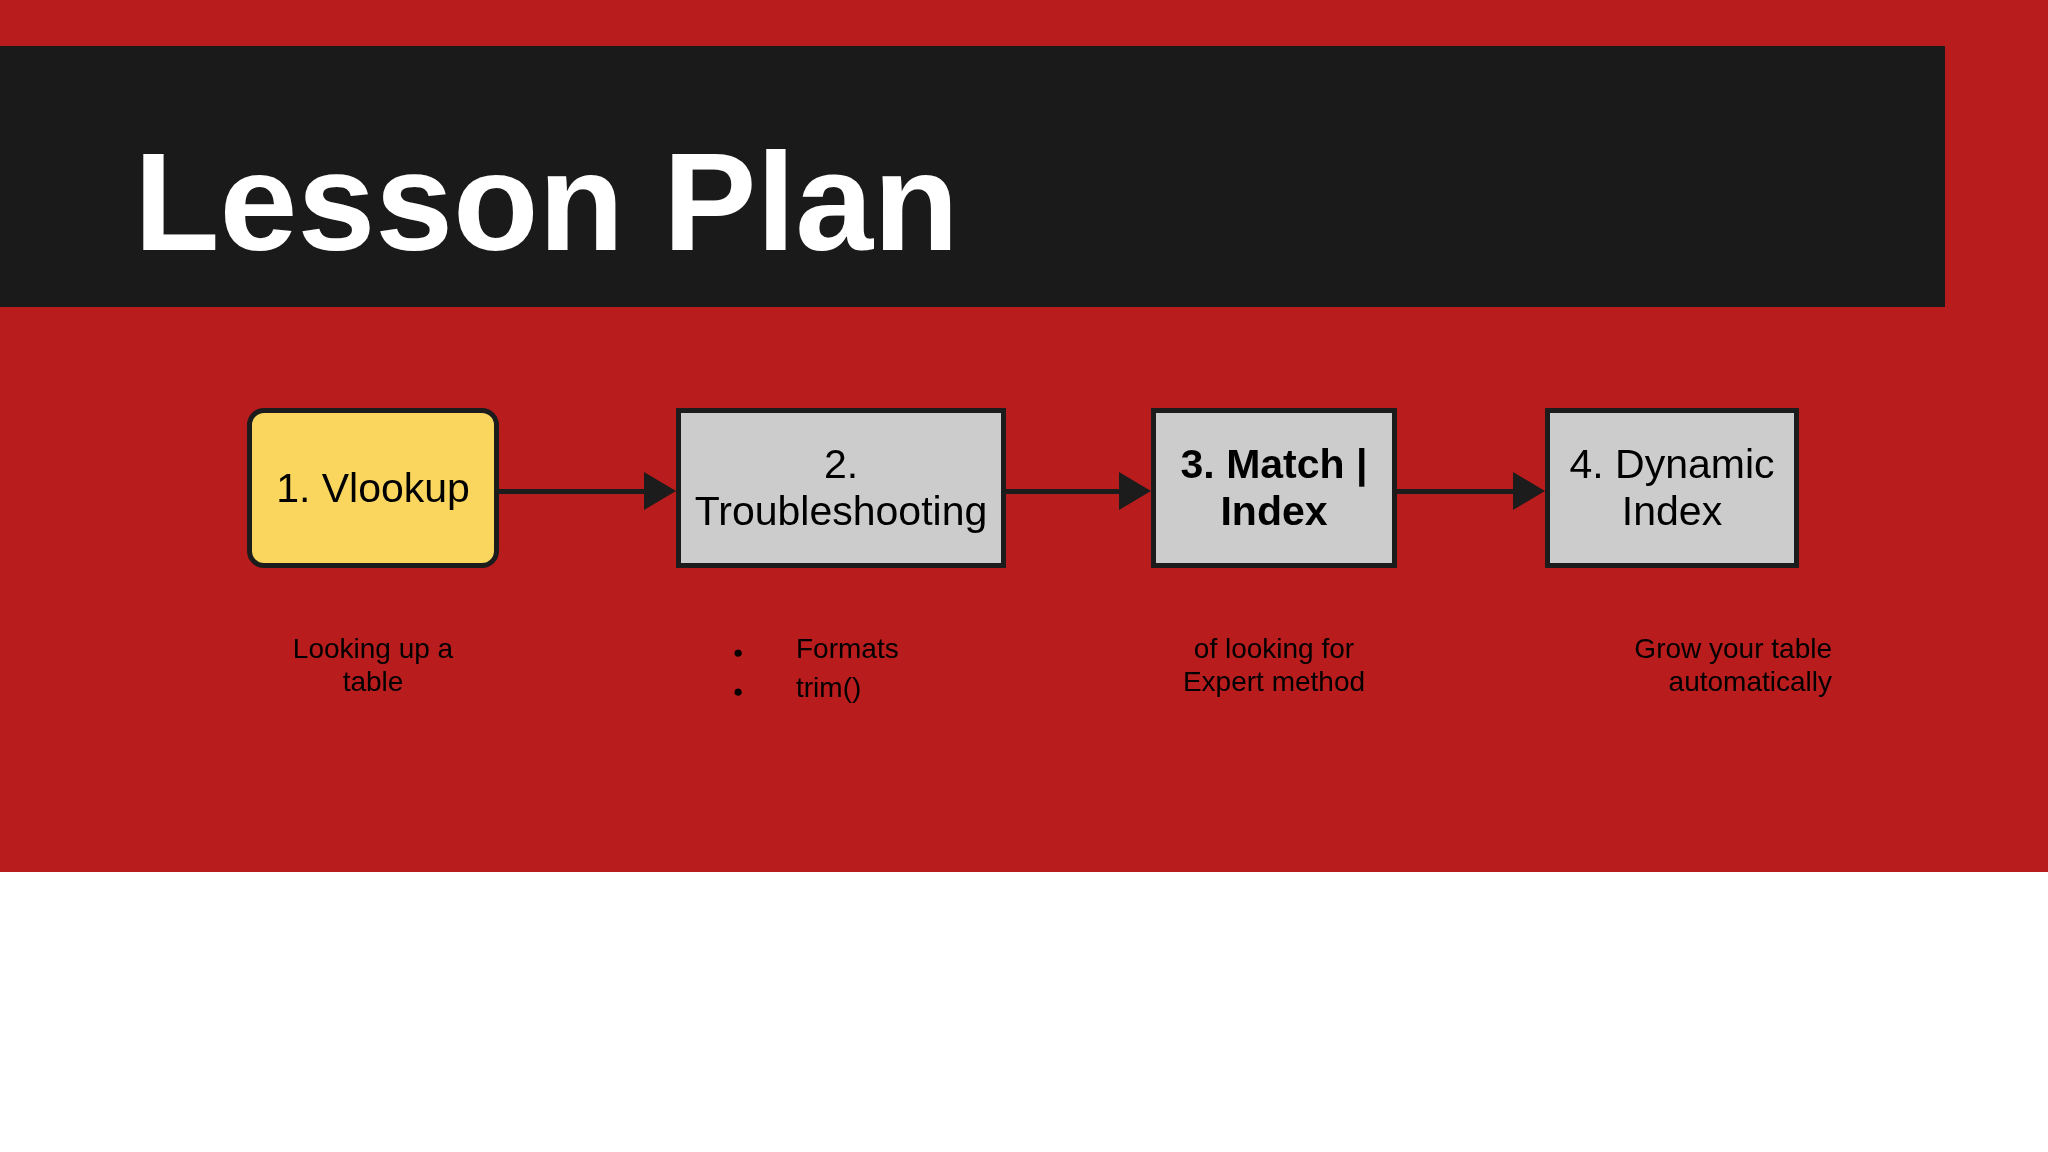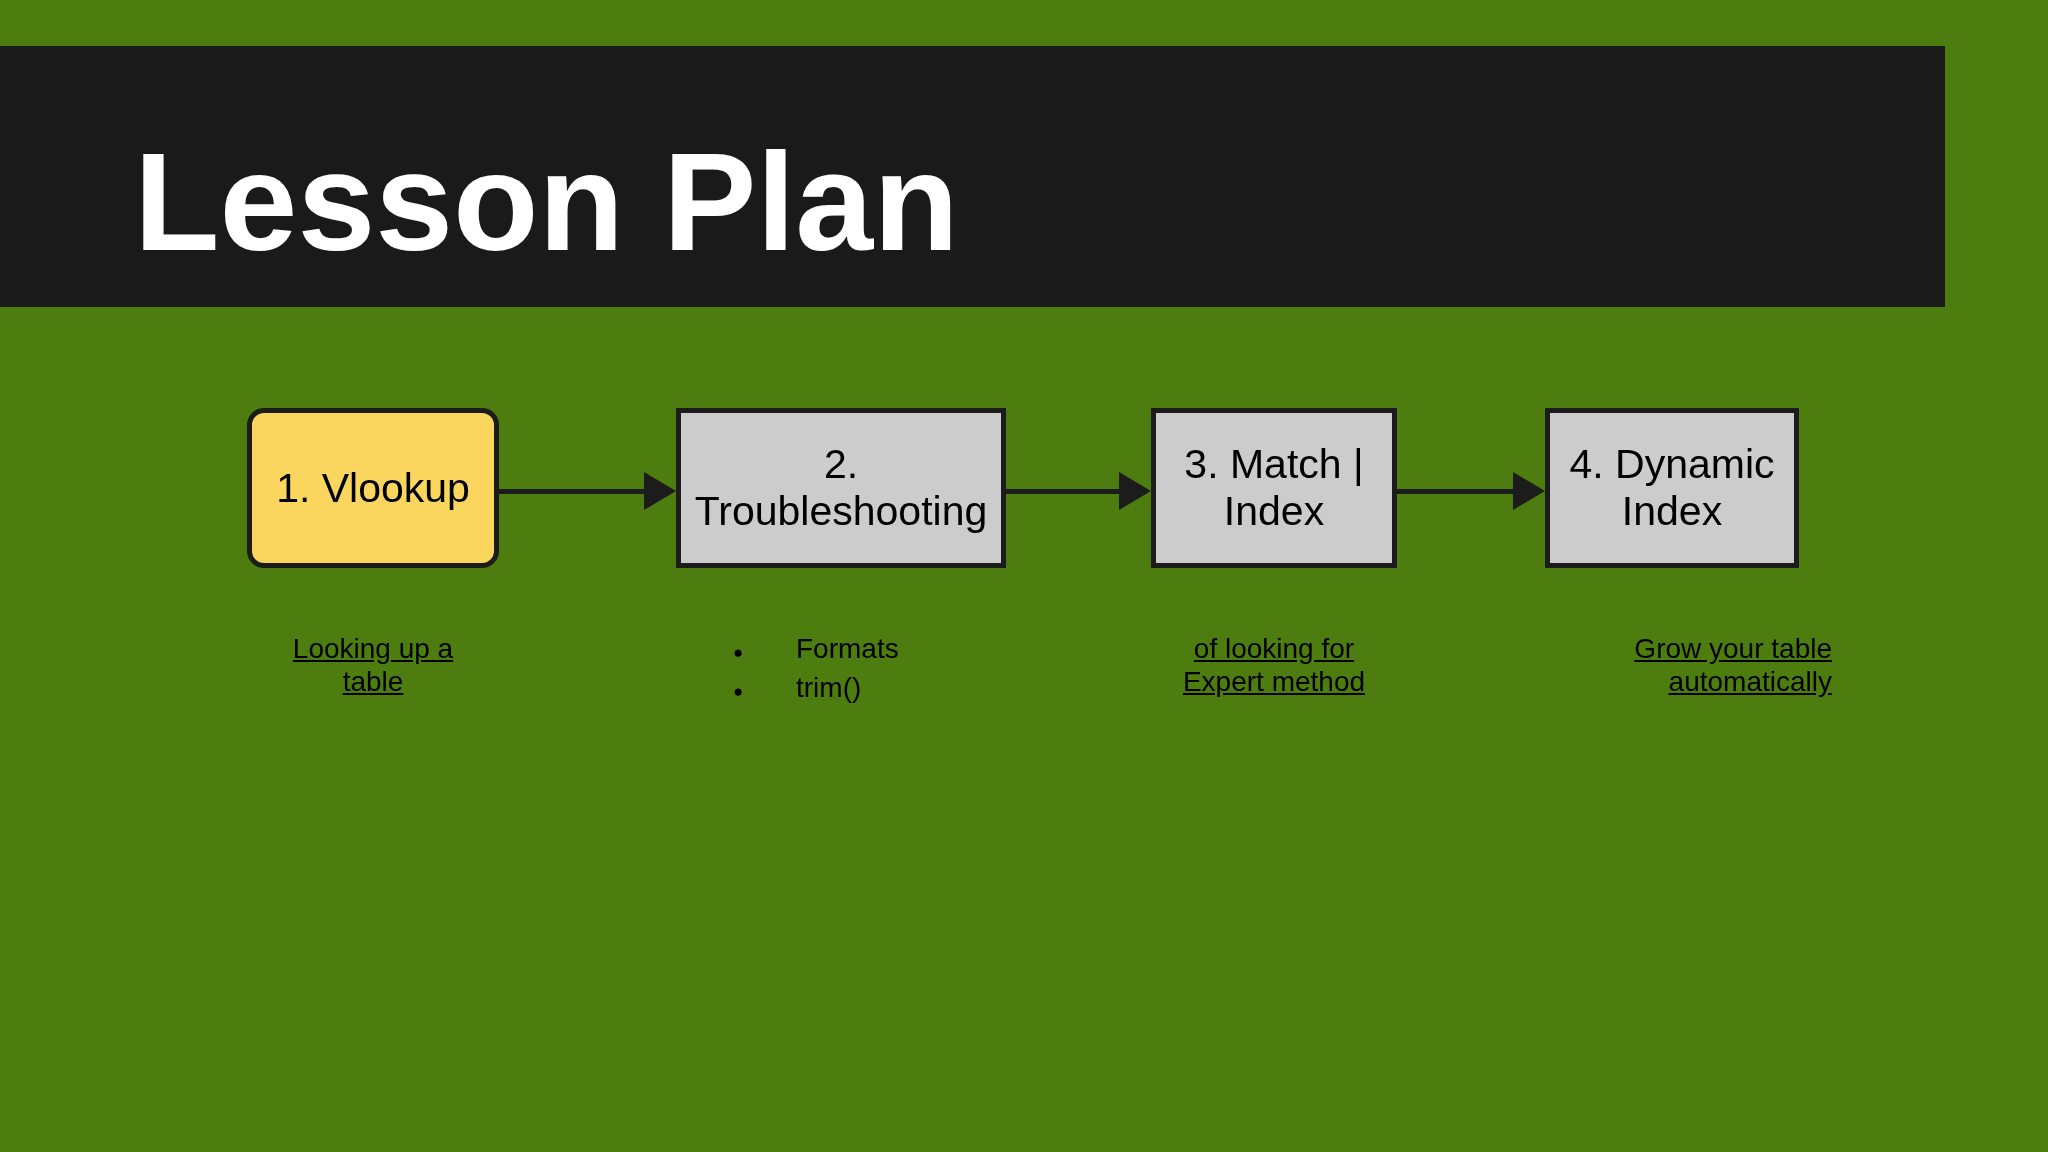--- a/index.html
+++ b/index.html
@@ -4,22 +4,22 @@
 <style>
   html, body {
     margin: 0;
     padding: 0;
     background: #ffffff;
     font-family: "Liberation Sans", "DejaVu Sans", sans-serif;
   }
   #slide {
     position: relative;
     width: 2048px;
-    height: 1152px;
-    background: #4d7c0f;
+    height: 872px;
+    background: #b91c1c;
     overflow: hidden;
   }
   
   .title-bar {
     position: absolute;
     left: 0;
     top: 46px;
     width: 1945px;
     height: 261px;
     background: #1a1a1a;
@@ -47,21 +47,21 @@
     align-items: center;
     justify-content: center;
     text-align: center;
     font-size: 41px;
     line-height: 47px;
     color: #000000;
   }
   .flow-box.highlight { background: #fad65f; border-radius: 17px; }
   #box1 { left: 247px;  width: 252px; }
   #box2 { left: 676px;  width: 330px; }
-  #box3 { left: 1151px; width: 246px; }
+  #box3 { left: 1151px; width: 246px; font-weight: bold; }
   #box4 { left: 1545px; width: 254px; }
   .box-line { white-space: nowrap; }
   
   .arrow-line {
     position: absolute;
     top: 489px;
     height: 5px;
     background: #1c1c1c;
   }
   .arrow-head {
@@ -81,21 +81,20 @@
   #arrow3-head { left: 1513px; }
   
   .caption {
     position: absolute;
     top: 632px;
     width: 320px;
     text-align: center;
     font-size: 28px;
     line-height: 33px;
     color: #000000;
-    text-decoration: underline;
   }
   #caption1 { left: 213px; }
   #caption3 { left: 1114px; }
   #caption4 { left: 1512px; text-align: right; }
   
   .bullet-list {
     position: absolute;
     left: 733px;
     top: 632px;
     margin: 0;

